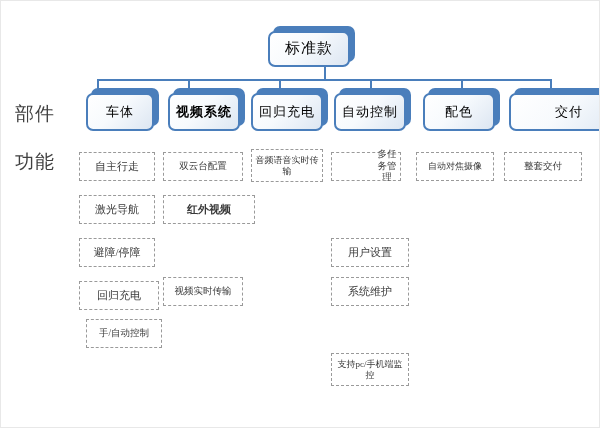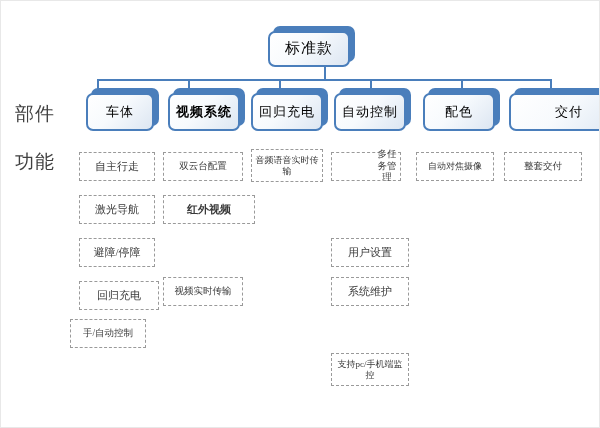--- a/index.html
+++ b/index.html
@@ -177,21 +177,21 @@
     <div class="back"></div>
     <div class="front">
       <span>交付</span>
     </div>
   </div>
 
   <div class="fn-box" style="left:78px;  top:151px; width:76px; height:29px;">自主行走</div>
   <div class="fn-box" style="left:78px;  top:194px; width:76px; height:29px;">激光导航</div>
   <div class="fn-box" style="left:78px;  top:237px; width:76px; height:29px;">避障/停障</div>
   <div class="fn-box" style="left:78px;  top:280px; width:80px; height:29px;">回归充电</div>
-  <div class="fn-box small" style="left:69px;  top:318px; width:76px; height:29px;">手/自动控制</div>
+  <div class="fn-box small" style="left:85px;  top:318px; width:76px; height:29px;">手/自动控制</div>
 
   <div class="fn-box small" style="left:162px; top:151px; width:80px; height:29px;">双云台配置</div>
   <div class="fn-box" style="left:162px; top:194px; width:92px; height:29px;font-weight:bold;">红外视频</div>
   <div class="fn-box small" style="left:162px; top:276px; width:80px; height:29px;">视频实时传输</div>
 
   <div class="fn-box tiny" style="left:250px; top:148px; width:72px; height:33px;">音频语音实时传输</div>
 
   <div class="fn-box small" style="left:330px; top:151px; width:70px; height:29px;padding-left:44px;">多任务管理</div>
   <div class="fn-box" style="left:330px; top:237px; width:78px; height:29px;">用户设置</div>
   <div class="fn-box" style="left:330px; top:276px; width:78px; height:29px;">系统维护</div>

